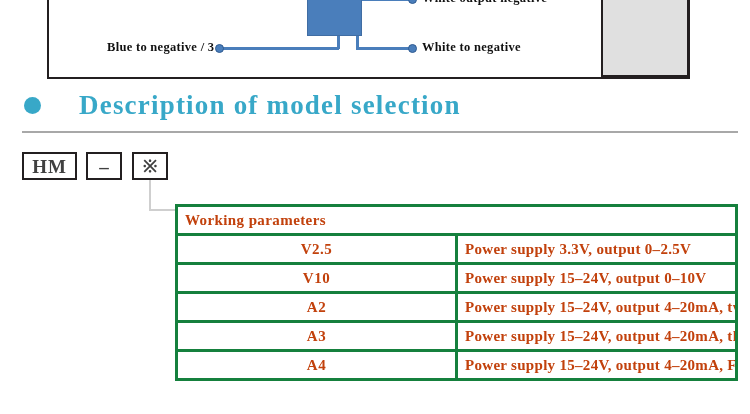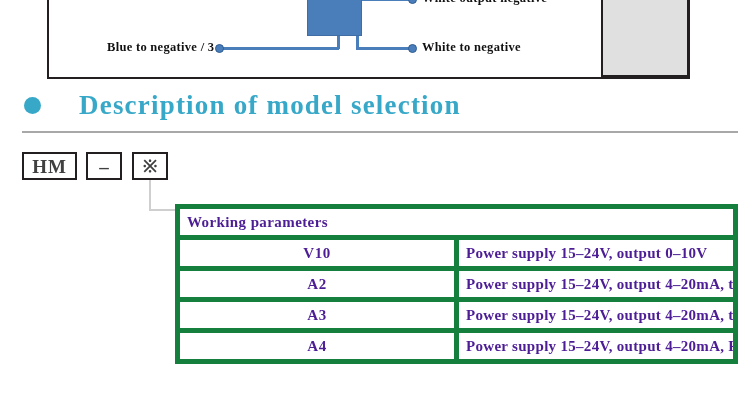--- a/index.html
+++ b/index.html
@@ -166,24 +166,24 @@
     position: absolute;
     left: 175px;
     top: 204px;
     width: 563px;
     border-collapse: collapse;
     border: 2px solid #231f20;
     background: #ffffff;
     table-layout: fixed;
   }
   #param-table td, #param-table th {
-    border: 5px solid #15803d;
-    font-family: "Liberation Serif", "DejaVu Serif", serif;
-    font-weight: bold;
-    color: #4c1d95;
+    border: 3px solid #15803d;
+    font-family: "Liberation Serif", "DejaVu Serif", serif;
+    font-weight: bold;
+    color: #c2410c;
     padding: 0 7px;
     height: 26px;
     line-height: 26px;
     white-space: nowrap;
     overflow: hidden;
   }
   #param-table th.header-cell {
     text-align: left;
     font-size: 15px;
     letter-spacing: 0.4px;
@@ -243,20 +243,24 @@
 <div id="leader-line-h"></div>
 
 <table id="param-table">
   <thead>
     <tr>
       <th class="header-cell" colspan="2">Working parameters</th>
     </tr>
   </thead>
   <tbody>
     <tr>
+      <td class="code-cell">V2.5</td>
+      <td class="desc-cell">Power supply 3.3V,  output 0–2.5V</td>
+    </tr>
+    <tr>
       <td class="code-cell">V10</td>
       <td class="desc-cell">Power supply 15–24V,  output 0–10V</td>
     </tr>
     <tr>
       <td class="code-cell">A2</td>
       <td class="desc-cell">Power supply 15–24V,  output 4–20mA, two line system</td>
     </tr>
     <tr>
       <td class="code-cell">A3</td>
       <td class="desc-cell">Power supply 15–24V,  output 4–20mA, three wire system</td>

